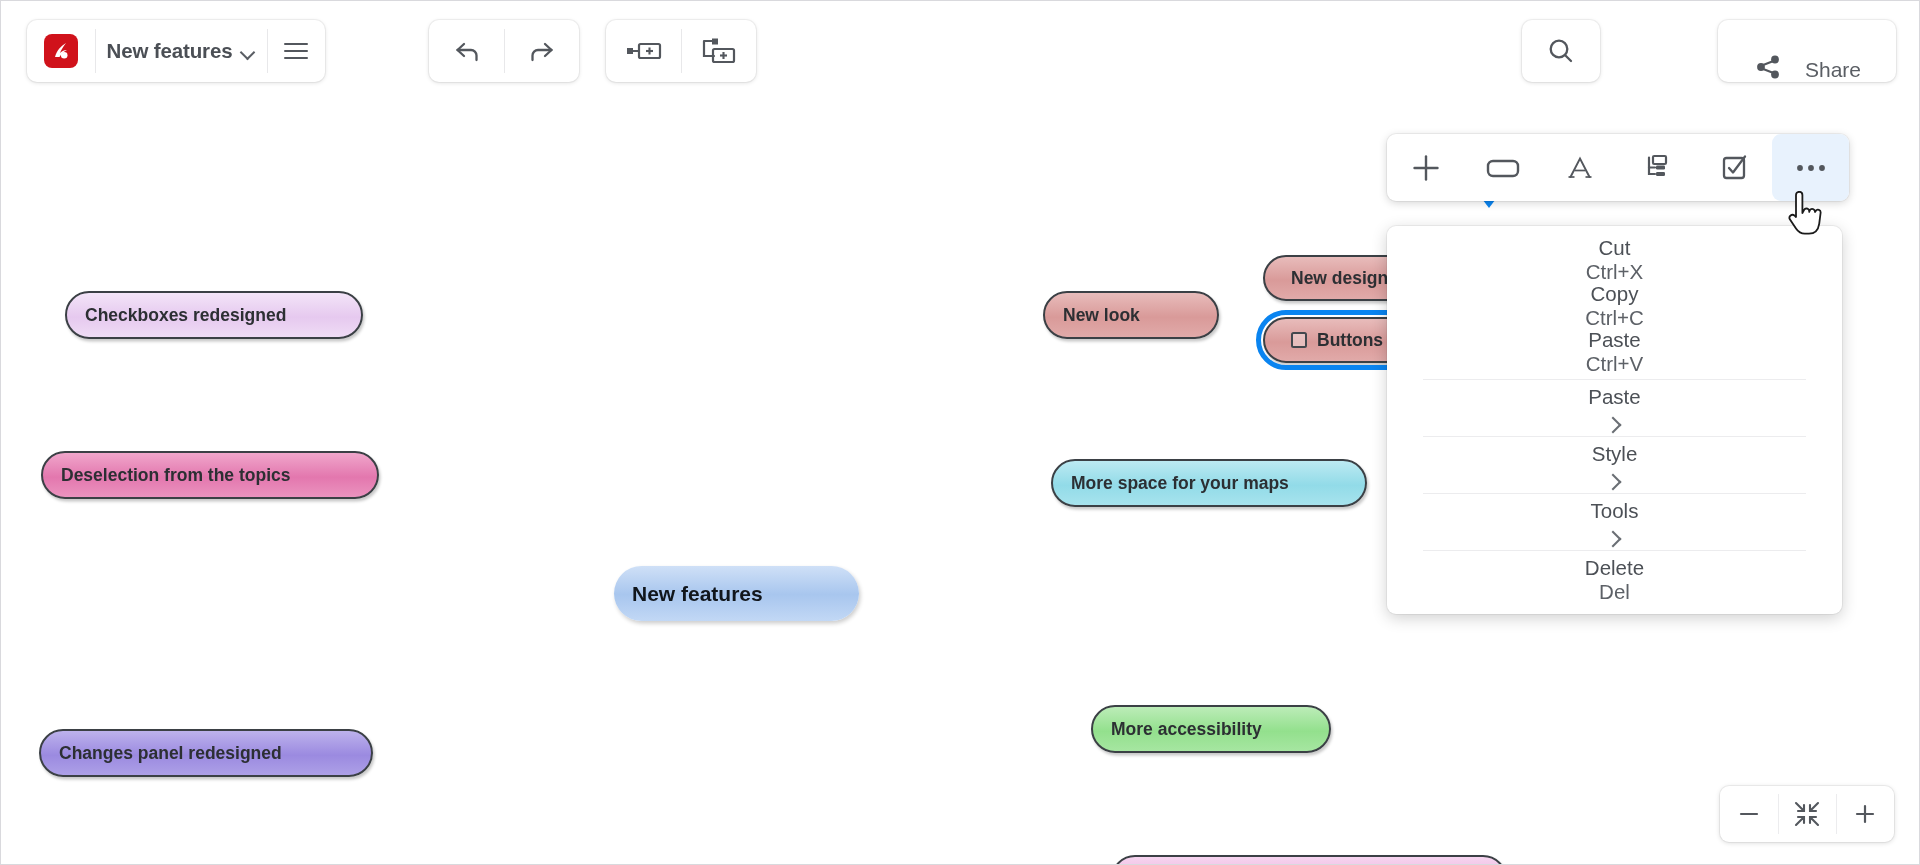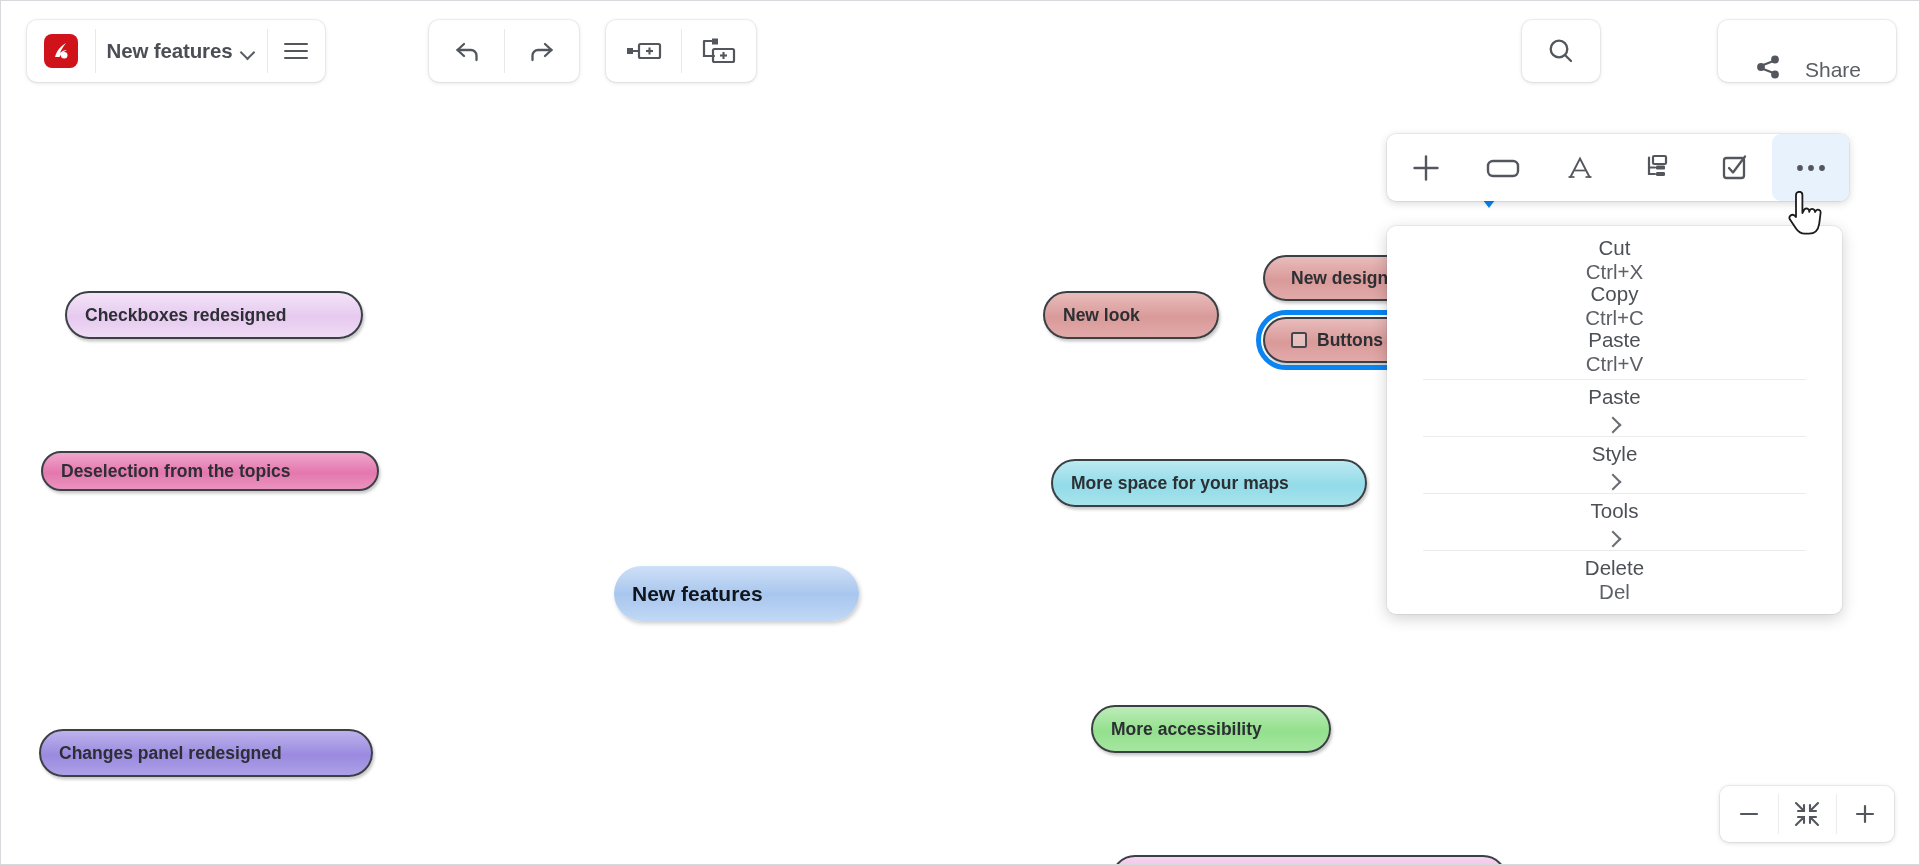--- a/index.html
+++ b/index.html
@@ -327,21 +327,21 @@
     <div class="node root" style="left:613px; top:455px; width:245px; height:55px;
                 background:linear-gradient(to bottom,#cfe0f7 0%,#a8c6ee 52%,#c2d8f5 100%);">
       <span>New features</span>
     </div>
 
     <div class="node" style="left:64px; top:180px; width:298px; height:48px;
                 background:linear-gradient(to bottom,#f3e4f8 0%,#e6c9ef 55%,#efdcf5 100%);">
       <span>Checkboxes redesigned</span>
     </div>
 
-    <div class="node" style="left:40px; top:340px; width:338px; height:40px;
+    <div class="node" style="left:40px; top:340px; width:338px; height:48px;
                 background:linear-gradient(to bottom,#f0a6cb 0%,#e377ae 55%,#eb93bf 100%);">
       <span>Deselection from the topics</span>
     </div>
 
     <div class="node" style="left:38px; top:618px; width:334px; height:48px;
                 background:linear-gradient(to bottom,#bdb2ec 0%,#9b8ae0 55%,#ada0e7 100%);">
       <span>Changes panel redesigned</span>
     </div>
 
     <div class="node" style="left:1042px; top:180px; width:176px; height:48px;

